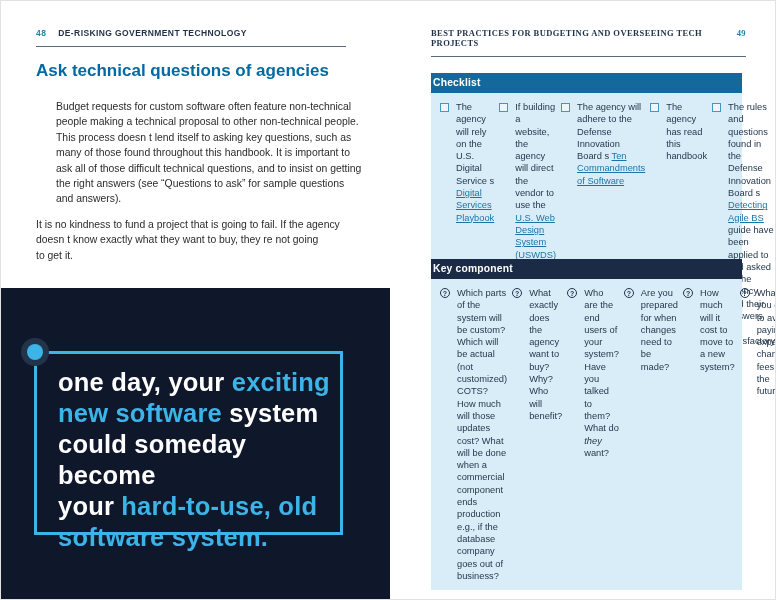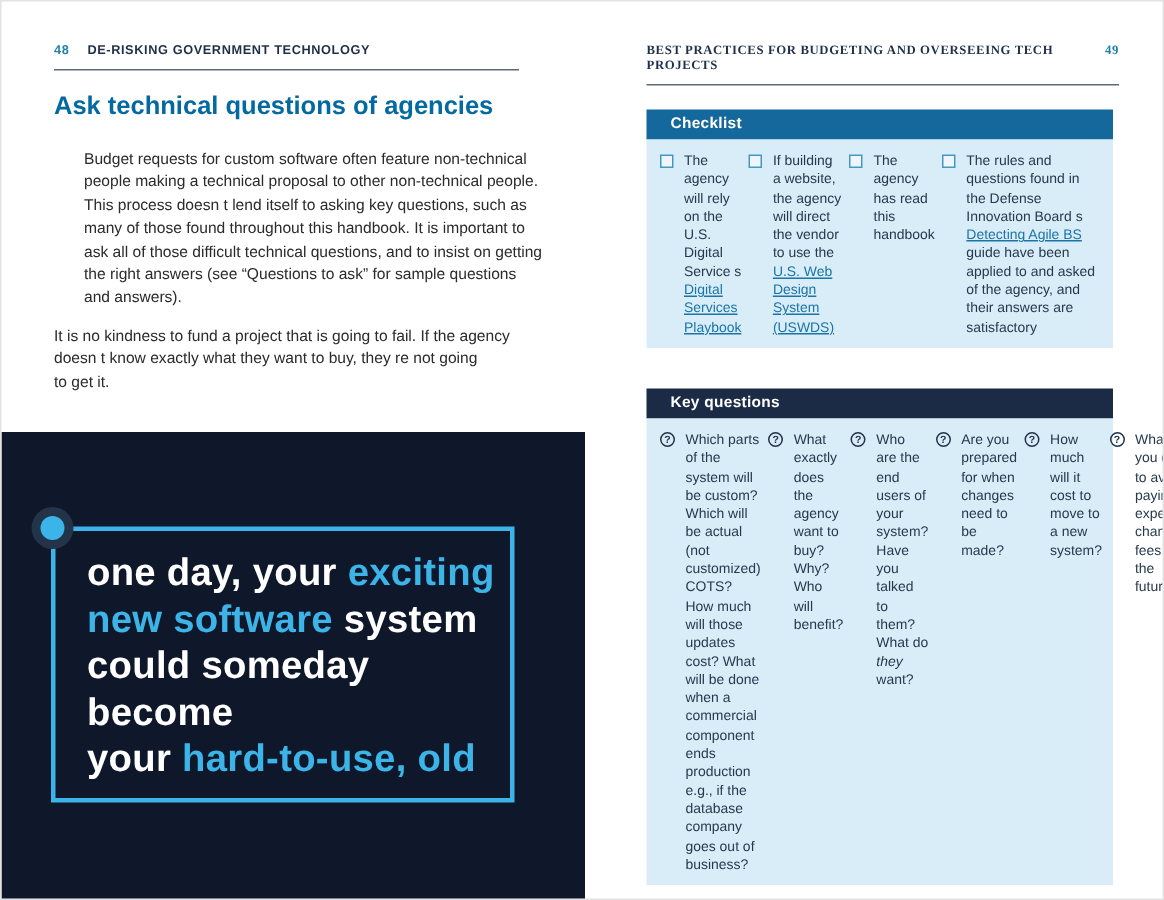--- a/index.html
+++ b/index.html
@@ -36,21 +36,21 @@
     border-radius:50%; background:#3cb4e8; box-shadow:0 0 0 6px #22334a; z-index:2; }
   .quote-text { position:absolute; left:57px; top:79px; width:280px;
     font-size:25.5px; font-weight:bold; line-height:31px; letter-spacing:0.2px; }
   .q-white { color:#ffffff; }
   .q-accent { color:#3cb4e8; }
 
   
   .panel { position:absolute; left:430px; width:311px; }
   .panel-checklist { top:72px; }
   .panel-keyq { top:258px; }
-  .panel-bar { height:20px; line-height:20px; padding-left:16px; color:#ffffff;
+  .panel-bar { height:20px; line-height:20px; padding-left:2px; color:#ffffff;
     font-size:10.3px; font-weight:bold; letter-spacing:0.2px; }
   .bar-teal { background:#15689b; }
   .bar-navy { background:#1c2b45; }
   .panel-body { background:#d9edf8; padding:8px 9px 8px 9px;
     display:flex; gap:5px; }
 
   .cl-item, .kq-item { display:flex; gap:7px; align-items:flex-start; }
   .cl-box { flex:none; width:9px; height:9px; margin-top:1.5px;
     border:1.5px solid #4398c2; background:#eef6fb; }
   .cl-text, .kq-text { font-size:9.3px; line-height:12.3px; color:#25384d; }
@@ -80,47 +80,51 @@
 ask all of those difficult technical questions, and to insist on getting
 the right answers (see “Questions to ask” for sample questions
 and answers).</p>
   <p class="para para-2">It is no kindness to fund a project that is going to fail. If the agency
 doesn t know exactly what they want to buy, they re not going
 to get it.</p>
 
   <div class="quote-block">
     <div class="quote-dot"></div>
     <div class="quote-frame"></div>
-    <div class="quote-text" id="quote-text"><span class="q-white">one day, your </span><span class="q-accent">exciting</span><br><span class="q-accent">new software</span><span class="q-white"> system</span><br><span class="q-white">could someday become</span><br><span class="q-white">your </span><span class="q-accent">hard-to-use, old</span><br></div>
+    <div class="quote-text" id="quote-text"><span class="q-white">one day, your </span><span class="q-accent">exciting</span><br><span class="q-accent">new software</span><span class="q-white"> system</span><br><span class="q-white">could someday become</span><br><span class="q-white">your </span><span class="q-accent">hard-to-use, old</span><br><span class="q-accent">software system.</span></div>
   </div>
 
   <div class="panel panel-checklist">
     <div class="panel-bar bar-teal">Checklist</div>
     <div class="panel-body" id="checklist-items">
         <div class="cl-item">
           <span class="cl-box"></span>
           <div class="cl-text"><span>The agency will rely on the U.S. Digital Service s </span><a class="cl-link" href="#">Digital Services Playbook</a></div>
         </div>
         <div class="cl-item">
           <span class="cl-box"></span>
           <div class="cl-text"><span>If building a website, the agency will direct the vendor to use the </span><a class="cl-link" href="#">U.S. Web Design System (USWDS)</a></div>
         </div>
         <div class="cl-item">
           <span class="cl-box"></span>
+          <div class="cl-text"><span>The agency will adhere to the Defense Innovation Board s </span><a class="cl-link" href="#">Ten Commandments of Software</a></div>
+        </div>
+        <div class="cl-item">
+          <span class="cl-box"></span>
           <div class="cl-text"><span>The agency has read this handbook</span></div>
         </div>
         <div class="cl-item">
           <span class="cl-box"></span>
           <div class="cl-text"><span>The rules and questions found in the Defense Innovation Board s </span><a class="cl-link" href="#">Detecting Agile BS</a><span> guide have been applied to and asked of the agency, and their answers are satisfactory</span></div>
         </div>
       </div>
   </div>
 
   <div class="panel panel-keyq">
-    <div class="panel-bar bar-navy">Key questions</div>
+    <div class="panel-bar bar-navy">Key component</div>
     <div class="panel-body" id="kq-items">
         <div class="kq-item">
           <span class="kq-icon">?</span>
           <div class="kq-text"><span>Which parts of the system will be custom? Which will be actual (not customized) COTS? How much will those updates cost? What will be done when a commercial component ends production e.g., if the database company goes out of business?</span></div>
         </div>
         <div class="kq-item">
           <span class="kq-icon">?</span>
           <div class="kq-text"><span>What exactly does the agency want to buy? Why? Who will benefit?</span></div>
         </div>
         <div class="kq-item">

